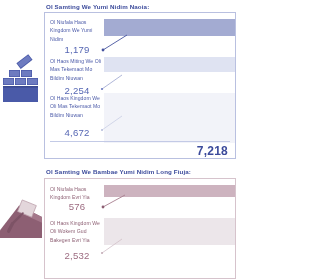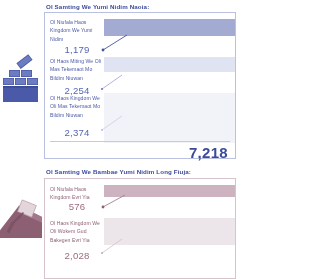--- a/index.html
+++ b/index.html
@@ -127,21 +127,21 @@
   
   .total-divider {
     position: absolute;
     left: 5px;
     right: 5px;
     border-top: 1px solid #c3cae6;
   }
   .total-value {
     position: absolute;
     right: 7px;
-    font-size: 15px;
+    font-size: 12px;
     font-weight: bold;
     color: #3b4a9b;
     letter-spacing: 0.02em;
   }
 </style>
 </head>
 <body>
 
 <div class="infographic">
 
@@ -196,21 +196,21 @@
           <div class="leader" style="left:54px; top:19px; width:26px; height:18px;">
             <svg width="26" height="18" viewBox="0 0 26 18">
               <line x1="3" y1="16" x2="23" y2="2" stroke="#9aa3ce" stroke-width="0.8"></line>
               <circle cx="3" cy="16" r="1.1" fill="#6d7bc0"></circle>
             </svg>
           </div>
         </div>
 
         <div class="row" style="top:78px;">
           <div class="row-label" style="top:3px;">Ol Haos Kingdom We Oli Mas Tekemaot Mo Bildim Niuwan</div>
-          <div class="row-value" style="top:36px;">2,374</div>
+          <div class="row-value" style="top:36px;">4,672</div>
           <div class="row-bar" style="left:59px; top:2px; width:131px; height:50px; background:#f2f3f9;"></div>
           <div class="leader" style="left:54px; top:23px; width:26px; height:18px;">
             <svg width="26" height="18" viewBox="0 0 26 18">
               <line x1="3" y1="16" x2="23" y2="2" stroke="#c9cee4" stroke-width="0.8"></line>
               <circle cx="3" cy="16" r="1" fill="#b4bbdb"></circle>
             </svg>
           </div>
         </div>
 
         <div class="total-divider" style="top:128px;"></div>
@@ -249,21 +249,21 @@
           <div class="leader" style="left:55px; top:14px; width:28px; height:16px;">
             <svg width="28" height="16" viewBox="0 0 28 16">
               <line x1="3" y1="14" x2="25" y2="2" stroke="#a77e8f" stroke-width="0.9"></line>
               <circle cx="3" cy="14" r="1.4" fill="#8d5f73"></circle>
             </svg>
           </div>
         </div>
 
         <div class="row" style="top:36px;">
           <div class="row-label mauve" style="top:4px;">Ol Haos Kingdom We Oli Wokem Gud Bakegen Evri Yia</div>
-          <div class="row-value mauve" style="top:35px;">2,028</div>
+          <div class="row-value mauve" style="top:35px;">2,532</div>
           <div class="row-bar" style="left:59px; top:3px; width:131px; height:27px; background:#ece6ea;"></div>
           <div class="leader" style="left:54px; top:22px; width:26px; height:18px;">
             <svg width="26" height="18" viewBox="0 0 26 18">
               <line x1="3" y1="16" x2="23" y2="2" stroke="#d2c0c8" stroke-width="0.8"></line>
               <circle cx="3" cy="16" r="1" fill="#c2aab4"></circle>
             </svg>
           </div>
         </div>
 
       </div>

